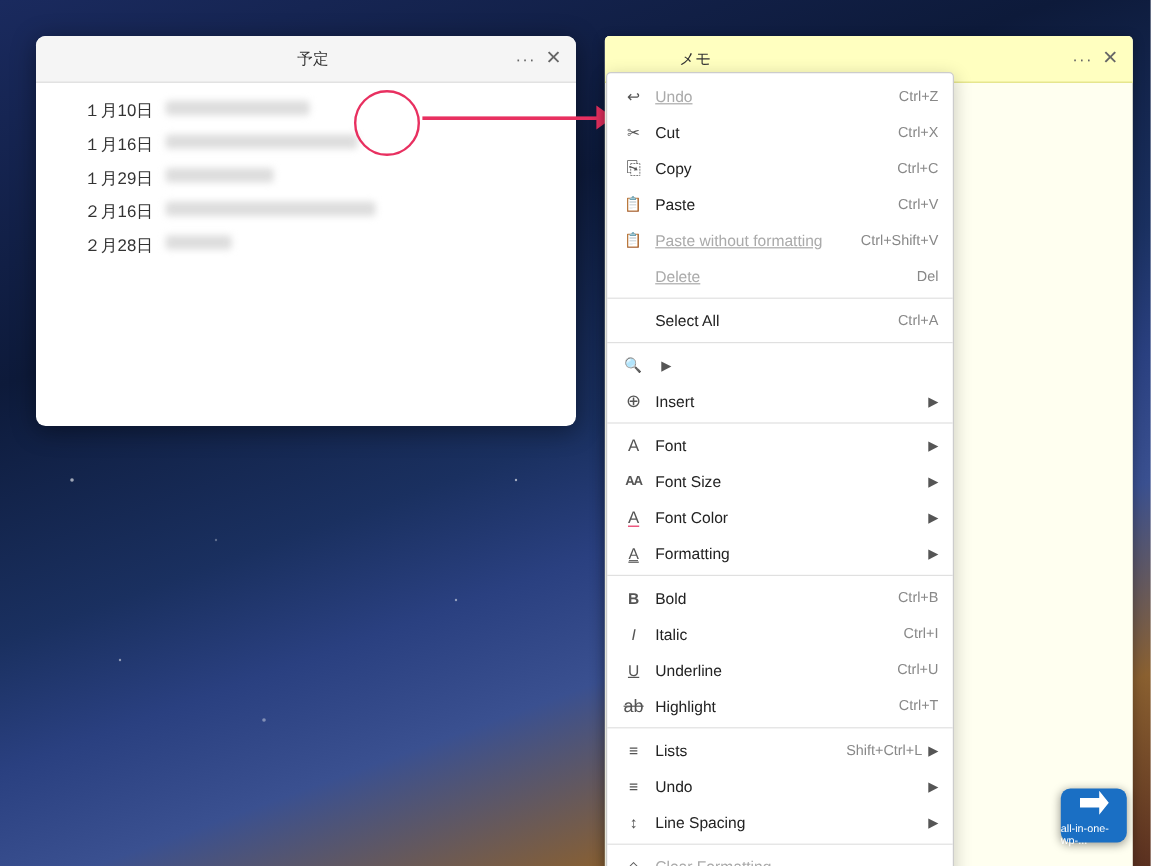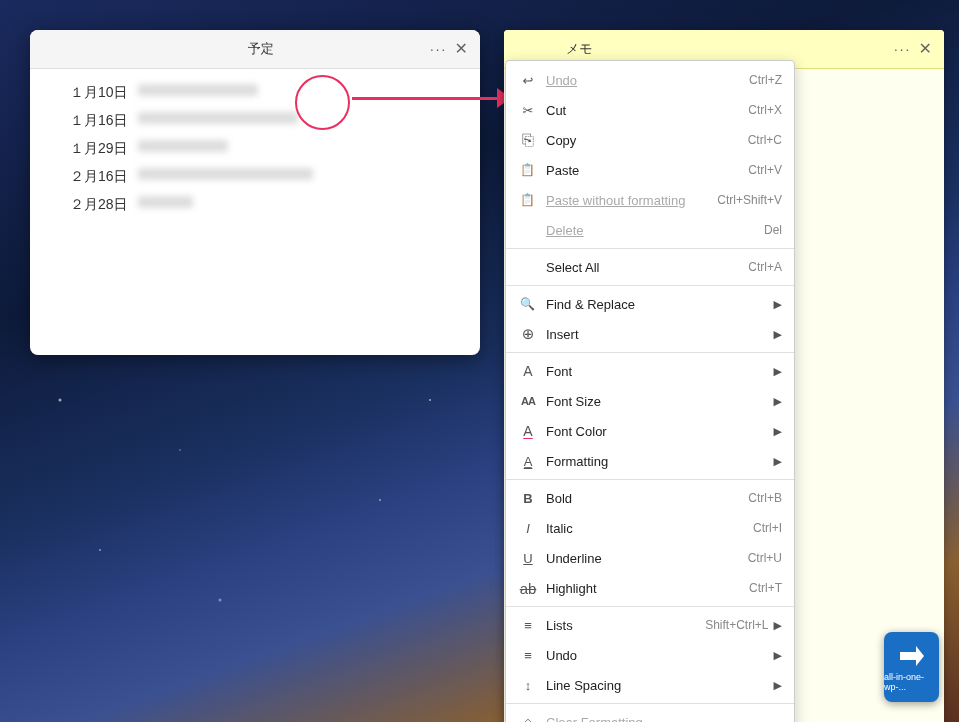--- a/index.html
+++ b/index.html
@@ -237,21 +237,21 @@
       background: #e0e0e0;
       margin: 3px 0;
     }
 
     
     .taskbar-icon {
       position: absolute;
       bottom: 20px;
       right: 20px;
       width: 55px;
-      height: 70px;
+      height: 45px;
       background: #1a6fc4;
       border-radius: 8px;
       display: flex;
       align-items: center;
       justify-content: center;
       flex-direction: column;
       box-shadow: 0 2px 8px rgba(0,0,0,0.4);
     }
 
     .taskbar-icon-label {
@@ -380,21 +380,20 @@
 
   <div class="menu-item">
     <span class="menu-icon"></span>
     <span class="menu-label">Select All</span>
     <span class="menu-shortcut">Ctrl+A</span>
   </div>
   <div class="menu-divider"></div>
 
   <div class="menu-item">
     <span class="menu-icon" style="font-size:12px;">🔍</span>
-    <span class="menu-label">Find &amp; Replace</span>
     <span class="menu-arrow">▶</span>
   </div>
 
   <div class="menu-item">
     <span class="menu-icon" style="font-size:15px;">⊕</span>
     <span class="menu-label">Insert</span>
     <span class="menu-arrow">▶</span>
   </div>
   <div class="menu-divider"></div>
 

